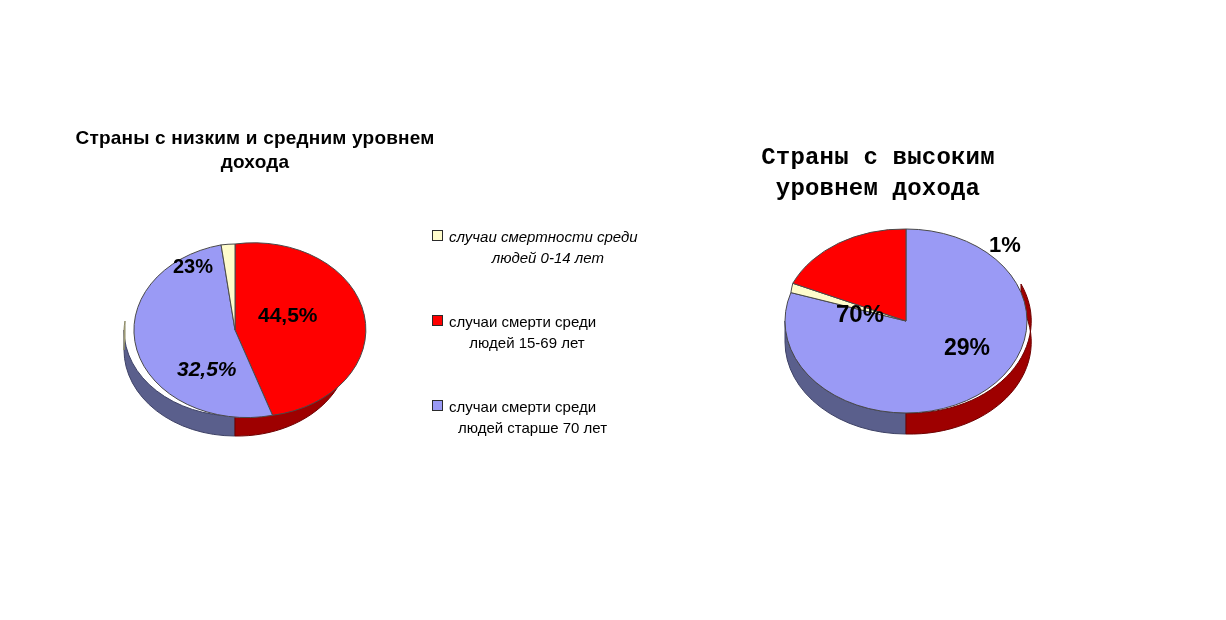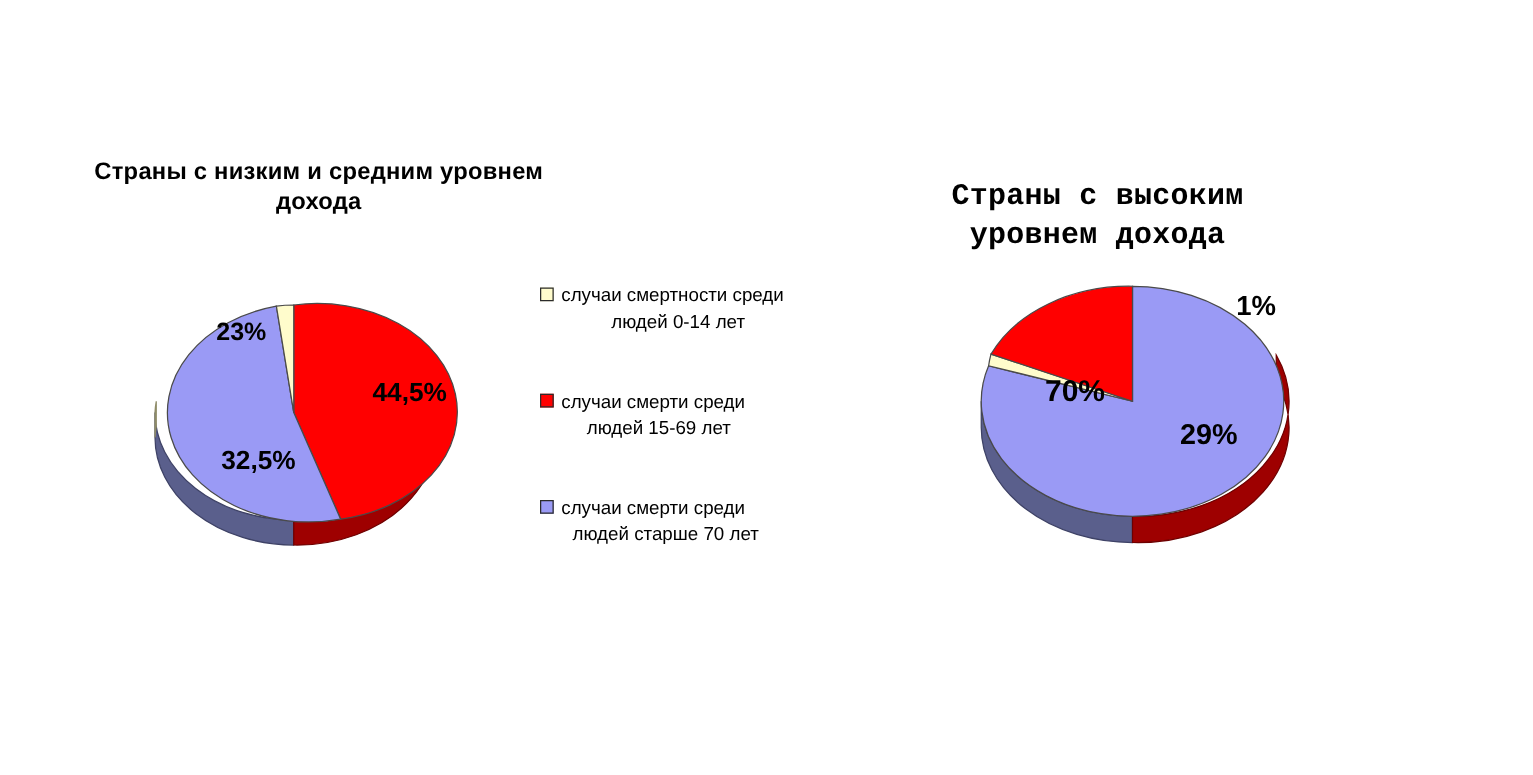--- a/index.html
+++ b/index.html
@@ -19,30 +19,30 @@
 
   .pie-wrap{position:absolute;}
   #pie-left{left:118px;top:220px;width:240px;height:220px;}
   #pie-right{left:778px;top:212px;width:260px;height:232px;}
   .pie-wrap svg{display:block;width:100%;height:100%;overflow:visible;}
 
   .slice-label{
     position:absolute;font-weight:bold;color:#000;
     white-space:nowrap;text-align:center;
   }
-  #lbl-l-red{left:258px;top:303px;font-size:21px;margin-left:40px;}
+  #lbl-l-red{left:258px;top:303px;font-size:21px;}
   #lbl-l-cream{left:173px;top:255px;font-size:20px;text-align:center;}
-  #lbl-l-lav{left:177px;top:357px;font-size:21px;}
+  #lbl-l-lav{left:177px;top:357px;font-size:21px;font-style:italic;}
   #lbl-r-lav{left:836px;top:300px;font-size:24px;}
   #lbl-r-red{left:944px;top:334px;font-size:23px;}
   #lbl-r-cream{left:989px;top:232px;font-size:22px;}
 
   .legend{position:absolute;left:432px;top:226px;width:262px;}
   .legend-item{position:absolute;left:0;display:flex;align-items:flex-start;}
-  .legend-item:nth-child(1){top:0px;}
+  .legend-item:nth-child(1){top:0px;font-style:italic;}
   .legend-item:nth-child(2){top:85px;}
   .legend-item:nth-child(3){top:170px;}
   .swatch{
     width:11px;height:11px;flex:0 0 11px;margin-top:4px;margin-right:6px;
     border:1px solid #2b2b2b;box-sizing:border-box;
   }
   .legend-text{
     font-size:15px;color:#000;line-height:1.42;
     max-width:236px;
   }

